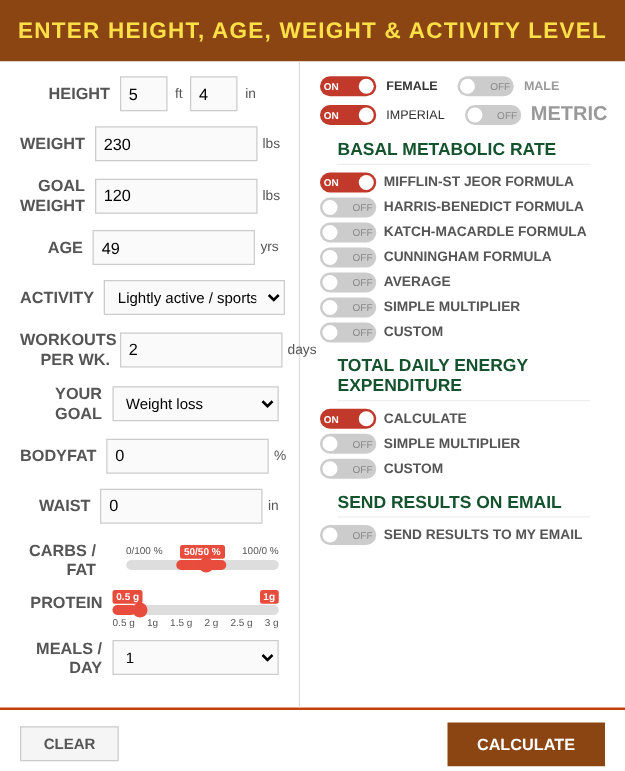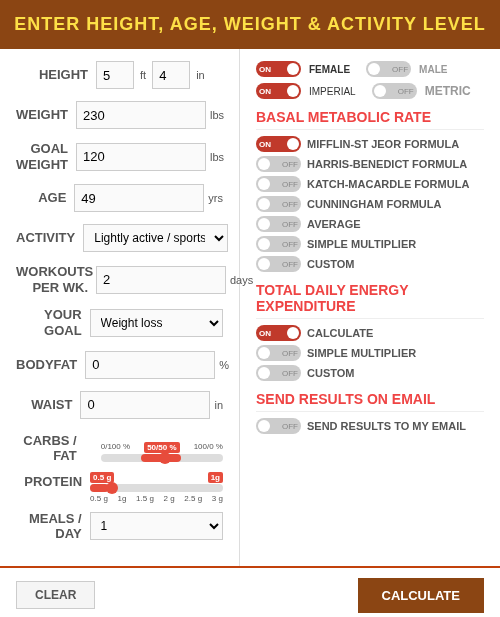--- a/index.html
+++ b/index.html
@@ -42,21 +42,21 @@
     select {
       border: 1px solid #ccc;
       padding: 4px 6px;
       font-size: 12px;
       height: 28px;
       background: #fafafa;
       width: 145px;
     }
     .toggle-label { font-size: 11px; color: #555; font-weight: bold; }
 
-    .section-title { font-size: 14px; font-weight: bold; color: #ef4444; margin: 8px 0 6px; border-bottom: 1px solid #eee; padding-bottom: 4px; }
+    .section-title { font-size: 14px; font-weight: bold; color: #14532d; margin: 8px 14px 6px; border-bottom: 1px solid #eee; padding-bottom: 4px; }
 
     .formula-row { display: flex; align-items: center; gap: 6px; margin-bottom: 4px; }
     .formula-label { font-size: 11px; color: #555; font-weight: bold; }
     .carbs-inner { display: flex; flex-direction: column; width: 145px; margin-left: 16px; }
     .carbs-markers { display: flex; justify-content: space-between; font-size: 9px; color: #555; margin-bottom: 1px; }
     .carbs-track { height: 8px; background: #ddd; border-radius: 4px; position: relative; margin-bottom: 2px; }
     .carbs-fill { position: absolute; height: 100%; background: #e74c3c; border-radius: 4px; left: 33%; width: 33%; }
     .carbs-thumb { position: absolute; width: 12px; height: 12px; background: #e74c3c; border-radius: 50%; top: -2px; left: 48%; cursor: pointer; }
     .protein-track { height: 8px; background: #ddd; border-radius: 4px; position: relative; }
     .protein-fill { position: absolute; height: 100%; background: #e74c3c; border-radius: 4px; left: 0; width: 14%; }
@@ -148,21 +148,21 @@
         <input type="text" class="full-input" value="0" style="">
         <span class="unit-label">%</span>
       </div>
 
       <div class="field-row">
         <span class="field-label">WAIST</span>
         <input type="text" class="full-input" value="0" style="">
         <span class="unit-label">in</span>
       </div>
 
-      <div class="field-row" style="align-items:flex-end; margin-bottom:8px;">
+      <div class="field-row" style="align-items:center; margin-bottom:8px;">
         <span class="field-label" style="padding-top:2px;">CARBS / FAT</span>
         <div class="carbs-inner">
           <div class="carbs-markers">
             <span style="font-size:8px;color:#555;">0/100 %</span>
             <span style="background:#e74c3c;color:#fff;padding:1px 3px;border-radius:2px;font-size:8px;font-weight:bold;">50/50 %</span>
             <span style="font-size:8px;color:#555;">100/0 %</span>
           </div>
           <div class="carbs-track">
             <div class="carbs-fill"></div>
             <div class="carbs-thumb"></div>
@@ -219,21 +219,21 @@
       <div class="gender-row" style="margin-bottom:10px;">
         <div class="small-toggle on">
           <div class="small-toggle-knob"></div>
           <span class="small-toggle-on-text">ON</span>
         </div>
         <span class="toggle-label" style="color:#333;font-size:10px;font-weight:normal;">IMPERIAL</span>
         <div class="small-toggle off" style="margin-left:8px;">
           <div class="small-toggle-knob"></div>
           <span class="small-toggle-off-text" style="position:absolute;right:3px;font-size:8px;color:#888;">OFF</span>
         </div>
-        <span class="toggle-label" style="color:#999;font-size:12px;font-weight:bold;">METRIC</span>
+        <span class="toggle-label" style="color:#999;font-size:16px;font-weight:bold;">METRIC</span>
       </div>
 
       <div class="right-section">
         <div class="section-title">BASAL METABOLIC RATE</div>
 
         <div class="formula-row">
           <div class="small-toggle on">
             <div class="small-toggle-knob"></div>
             <span class="small-toggle-on-text">ON</span>
           </div>

